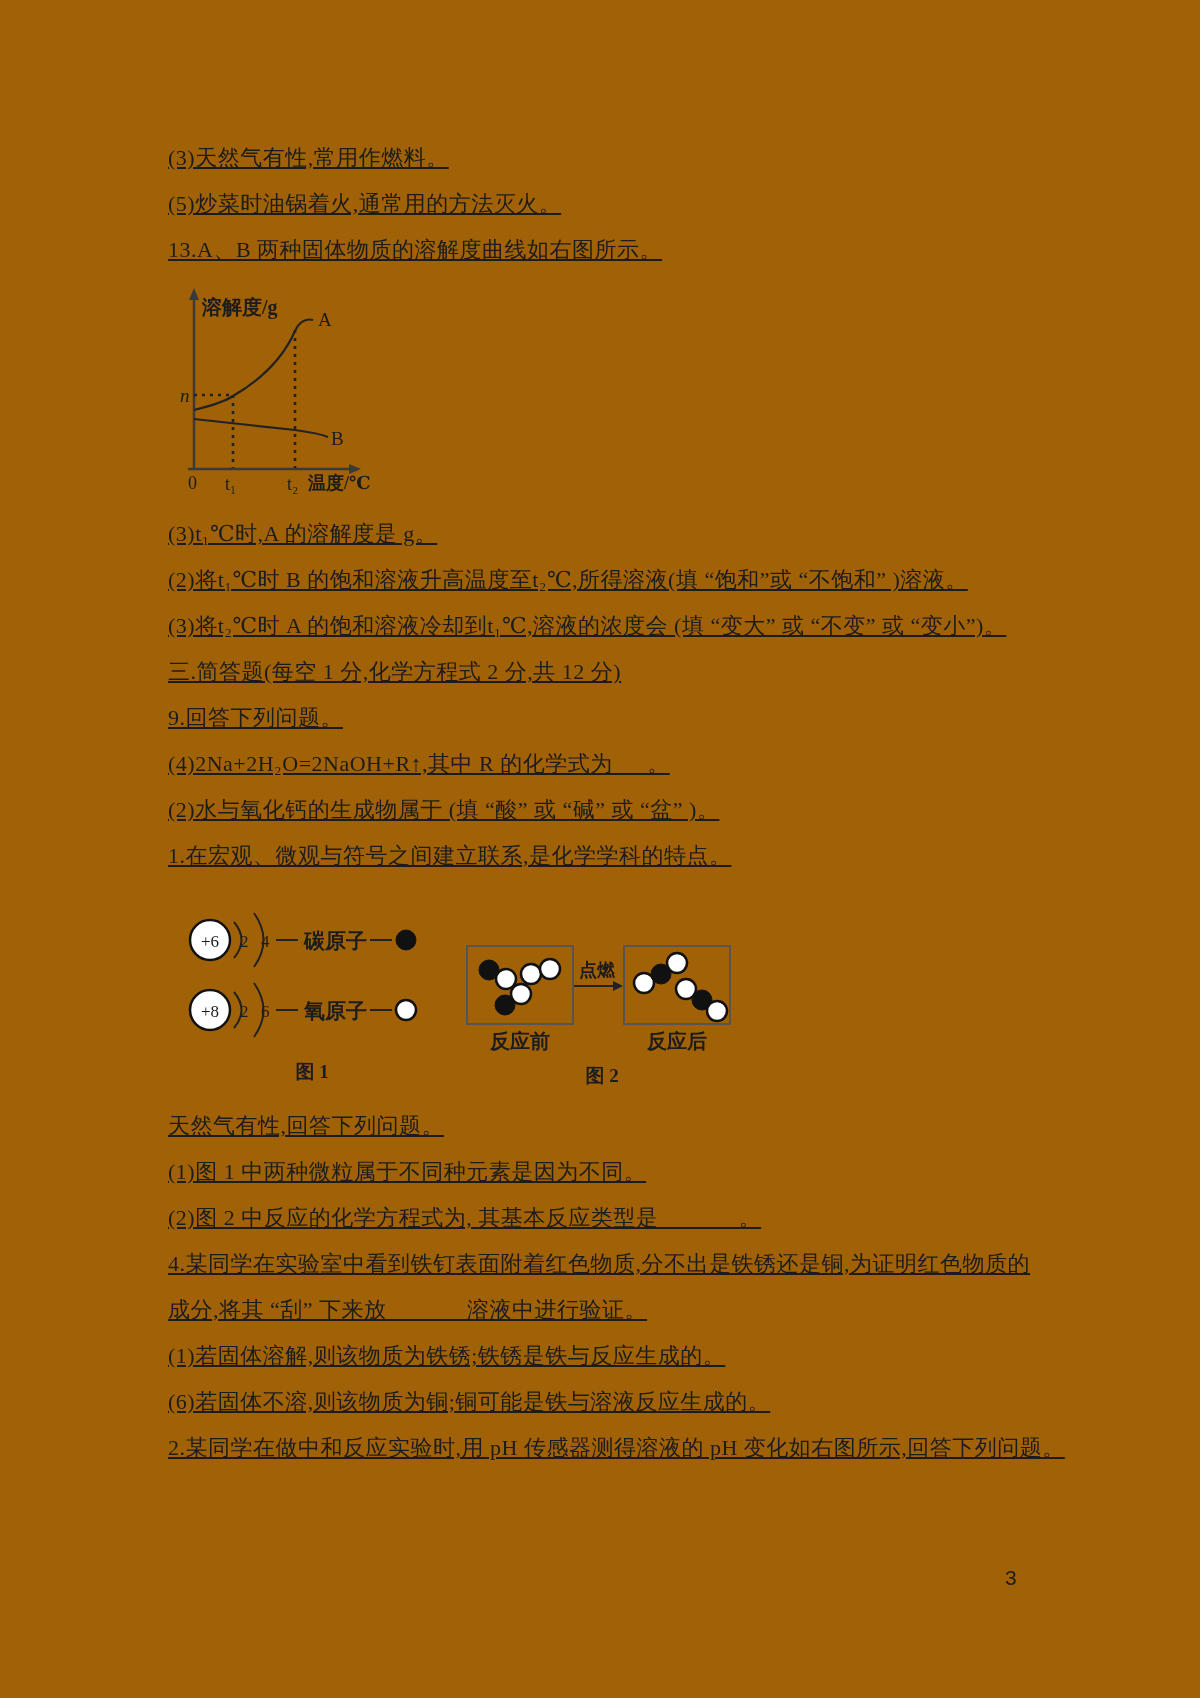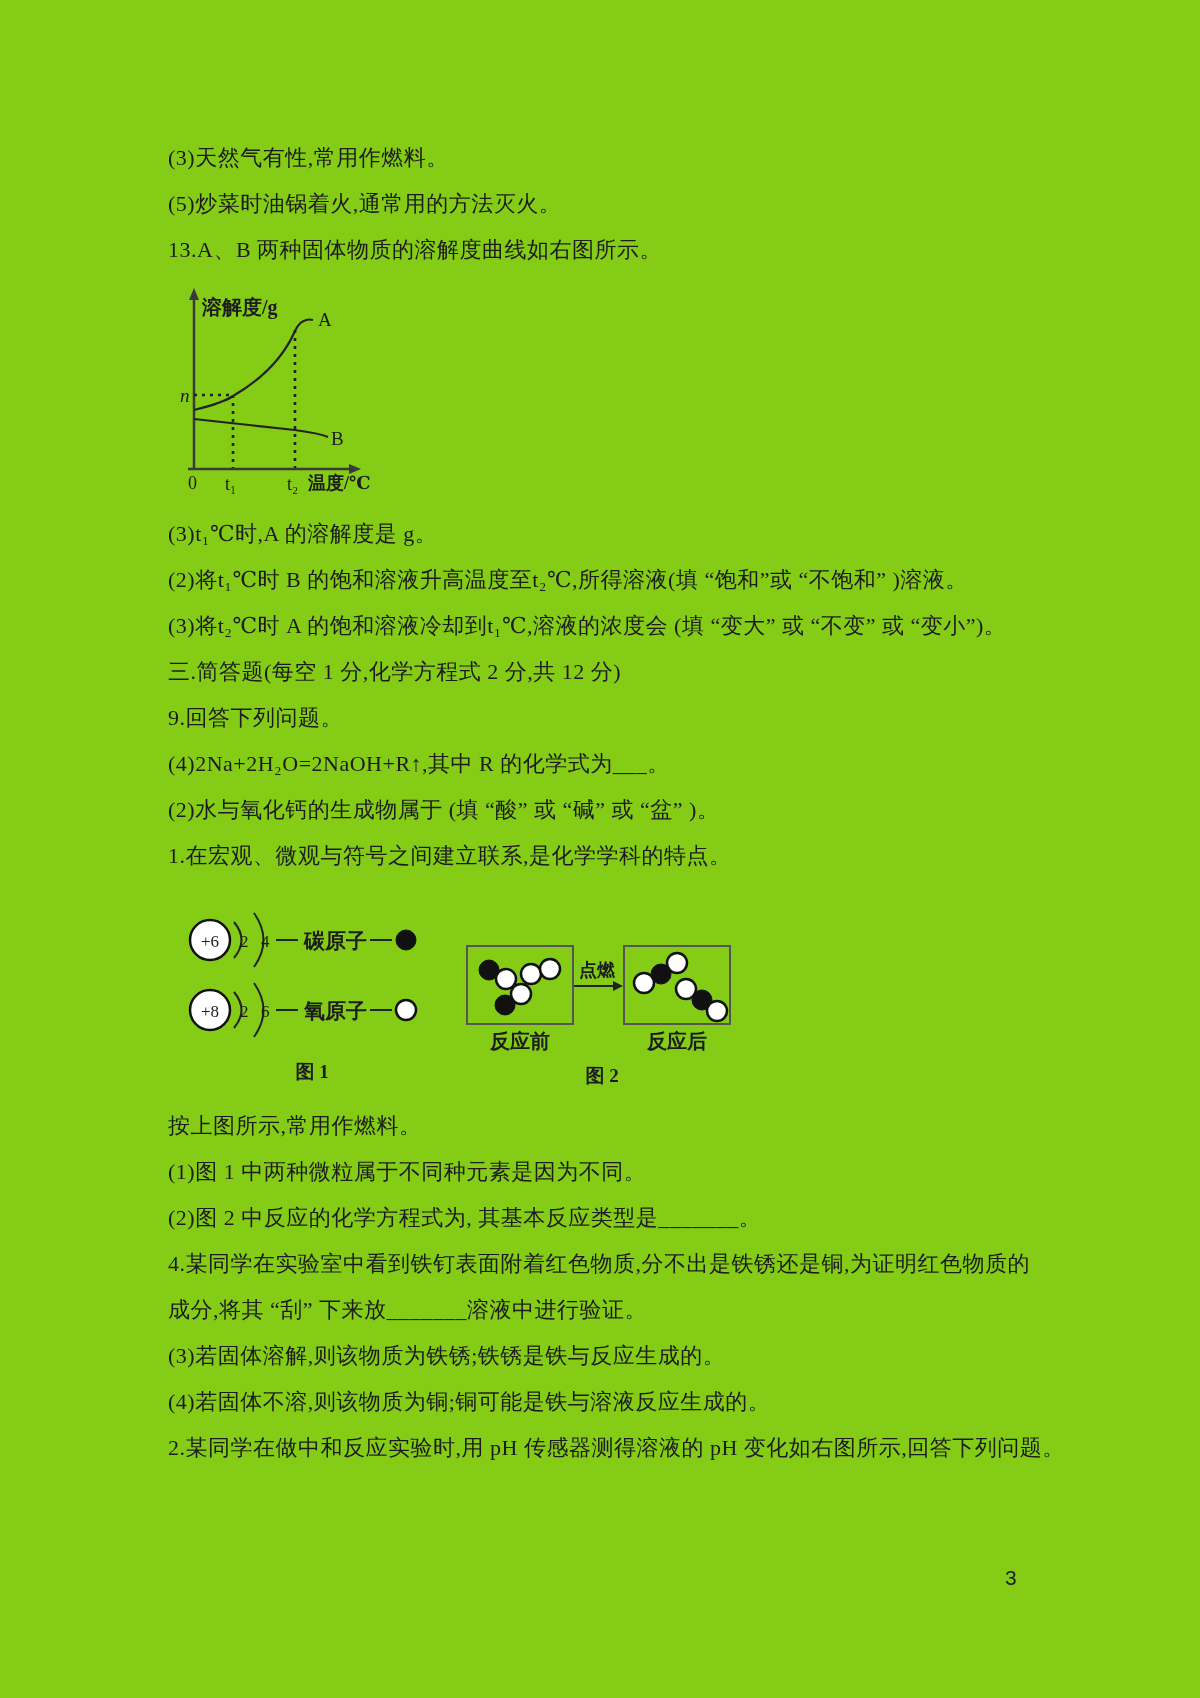--- a/index.html
+++ b/index.html
@@ -1,24 +1,25 @@
 <!DOCTYPE html>
 <html><head>
 <meta charset="utf-8">
 <style>
   html,body { margin:0; padding:0; background:#ffffff; }
   .page {
     position:relative;
     width:1200px; height:1698px;
-    background:#84cc16;
+    background:#a16207;
     box-sizing:border-box;
     padding:146px 31px 0 168px;
     font-family:"Liberation Serif","DejaVu Serif",serif;
     color:#1c1c1c;
     overflow:hidden;
+    text-decoration:underline;
   }
   p.line {
     margin:0 0 22px 0;
     font-size:22px;
     line-height:24px;
     letter-spacing:0.5px;
     white-space:nowrap;
   }
   .fig-wrap { margin:6px 0 20px 12px; }
   .fig15-wrap { margin:10px 0 18px 4px; }
@@ -137,23 +138,23 @@
         <circle cx="530" cy="110" r="10" class="atom-black"></circle>
         <circle cx="545" cy="121" r="10" class="atom-white"></circle>
       </g>
 
       <text class="hei" x="348" y="158" font-size="20" text-anchor="middle">反应前</text>
       <text class="hei" x="505" y="158" font-size="20" text-anchor="middle">反应后</text>
       <text class="hei" x="430" y="192" font-size="19" text-anchor="middle">图 2</text>
     </svg>
   </div>
 
-  <p class="line">按上图所示,常用作燃料。</p>
+  <p class="line">天然气有性,回答下列问题。</p>
   <p class="line">(1)图 1 中两种微粒属于不同种元素是因为不同。</p>
   <p class="line">(2)图 2 中反应的化学方程式为, 其基本反应类型是_______。</p>
   <p class="line">4.某同学在实验室中看到铁钉表面附着红色物质,分不出是铁锈还是铜,为证明红色物质的</p>
   <p class="line">成分,将其 “刮” 下来放_______溶液中进行验证。</p>
-  <p class="line">(3)若固体溶解,则该物质为铁锈;铁锈是铁与反应生成的。</p>
-  <p class="line">(4)若固体不溶,则该物质为铜;铜可能是铁与溶液反应生成的。</p>
+  <p class="line">(1)若固体溶解,则该物质为铁锈;铁锈是铁与反应生成的。</p>
+  <p class="line">(6)若固体不溶,则该物质为铜;铜可能是铁与溶液反应生成的。</p>
   <p class="line">2.某同学在做中和反应实验时,用 pH 传感器测得溶液的 pH 变化如右图所示,回答下列问题。</p>
 
   <div class="page-num">3</div>
 </div>
 
 </body></html>

